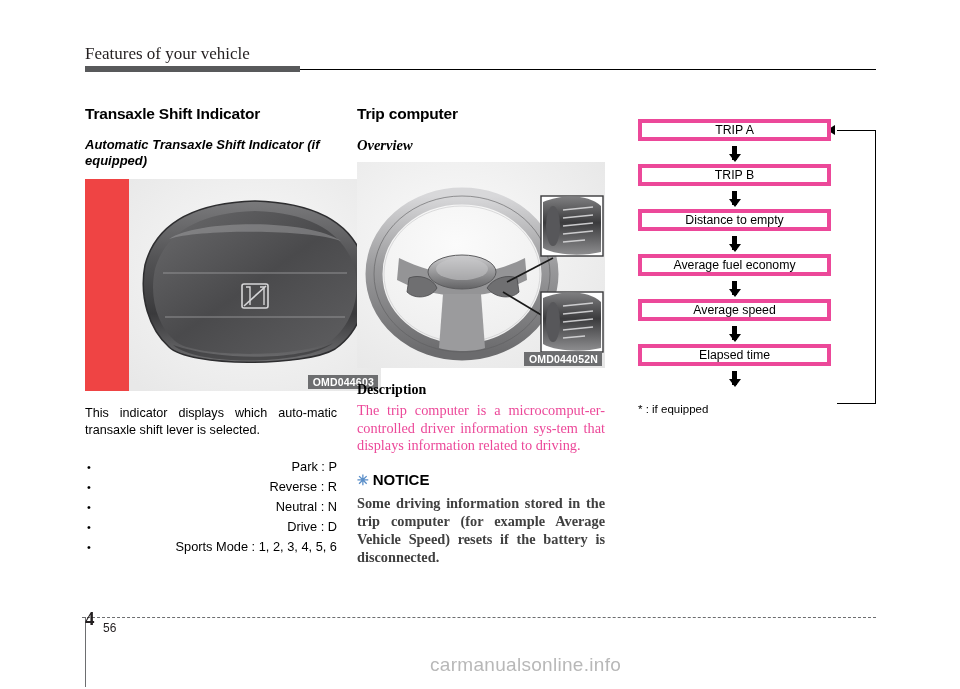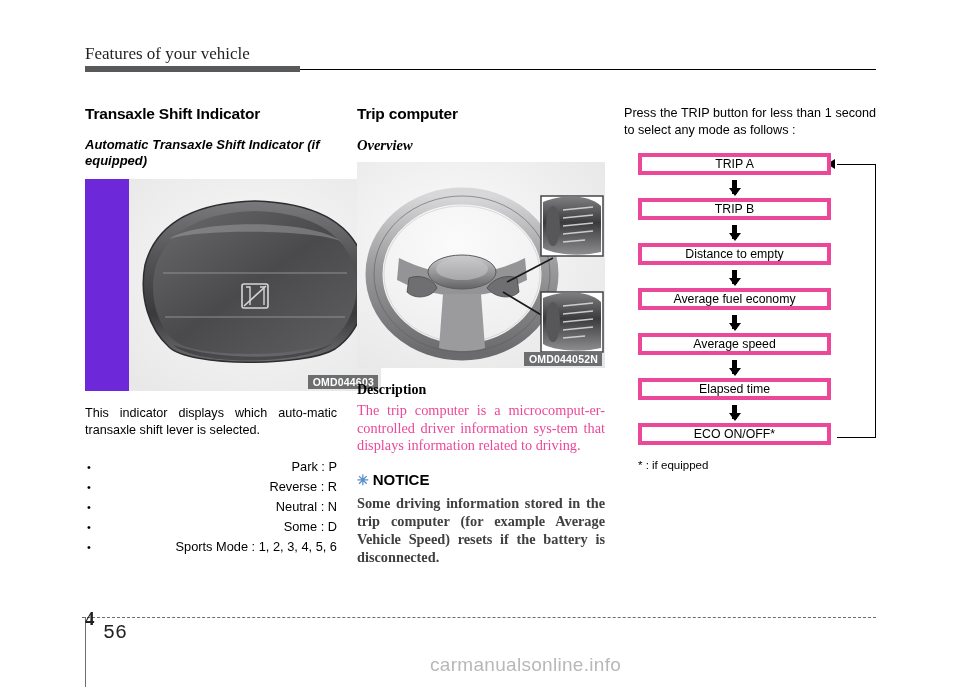--- a/index.html
+++ b/index.html
@@ -123,21 +123,21 @@
     content: "\2022";
     position: absolute;
     left: 2px;
     top: 0;
     font-size: 11px;
   }
 
   
   .fig {
     position: relative;
-    background: #6d28d9;
+    background: #ef4444;
     overflow: hidden;
   }
   .fig-code {
     position: absolute;
     right: 3px;
     bottom: 2px;
     font-family: "Liberation Sans", sans-serif;
     font-size: 10.5px;
     font-weight: bold;
     color: #ffffff;
@@ -280,22 +280,22 @@
     top: 608px;
     font-family: "Liberation Serif", serif;
     font-size: 19px;
     font-weight: bold;
     color: #231f20;
   }
   .folio-page {
     position: absolute;
     left: 103px;
     top: 621px;
-    font-family: Liberation Mono, monospace;
-    font-size: 20px;
+    font-family: Liberation Sans, sans-serif;
+    font-size: 12px;
     color: #231f20;
   }
   .watermark {
     position: absolute;
     left: 430px;
     top: 654px;
     font-family: "Liberation Sans", sans-serif;
     font-size: 19px;
     color: #b8b8b8;
     letter-spacing: 0.3px;
@@ -353,21 +353,21 @@
       </svg>
       <div class="fig-code">OMD044603</div>
     </div>
 
     <p class="body-sans">This indicator displays which auto-matic transaxle shift lever is selected.</p>
 
     <ul class="bullets">
       <li>Park : P</li>
       <li>Reverse : R</li>
       <li>Neutral : N</li>
-      <li>Some : D</li>
+      <li>Drive : D</li>
       <li>Sports Mode : 1, 2, 3, 4, 5, 6</li>
     </ul>
   </div>
 
   <div class="col col2">
     <h2 class="sec">Trip computer</h2>
     <h3 class="subsec-serif">Overview</h3>
 
     <div class="fig" id="fig-steer">
       <svg width="248" height="206" viewBox="0 0 248 206">
@@ -443,21 +443,20 @@
     <h4 class="desc-head">Description</h4>
     <p class="body-serif">The trip computer is a microcomput-er-controlled driver information sys-tem that displays information related to driving.</p>
 
     <div class="notice-head">
       <span class="notice-star">✳</span><span>NOTICE</span>
     </div>
     <p class="notice-body">Some driving information stored in the trip computer (for example Average Vehicle Speed) resets if the battery is disconnected.</p>
   </div>
 
   <div class="col col3">
-    <p class="body-sans">Press the TRIP button for less than 1 second to select any mode as follows :</p>
 
     <div class="flow">
       <div class="loop-v"></div>
       <div class="loop-h-top"></div>
       <div class="loop-h-bottom"></div>
       <div class="loop-head"></div>
 
       <div class="flow-box">TRIP A</div>
       <div class="flow-arrow">
           <span class="shaft"></span>
@@ -487,21 +486,20 @@
           <span class="shaft"></span>
           <span class="head"></span>
         </div>
 
       <div class="flow-box">Elapsed time</div>
       <div class="flow-arrow">
           <span class="shaft"></span>
           <span class="head"></span>
         </div>
 
-      <div class="flow-box">ECO ON/OFF*</div>
 
       <div class="footnote">* : if equipped</div>
     </div>
   </div>
 
   <div class="footer-rule"></div>
   <div class="footer-vrule"></div>
   <div class="folio-chapter">4</div>
   <div class="folio-page">56</div>
   <div class="watermark">carmanualsonline.info</div>

